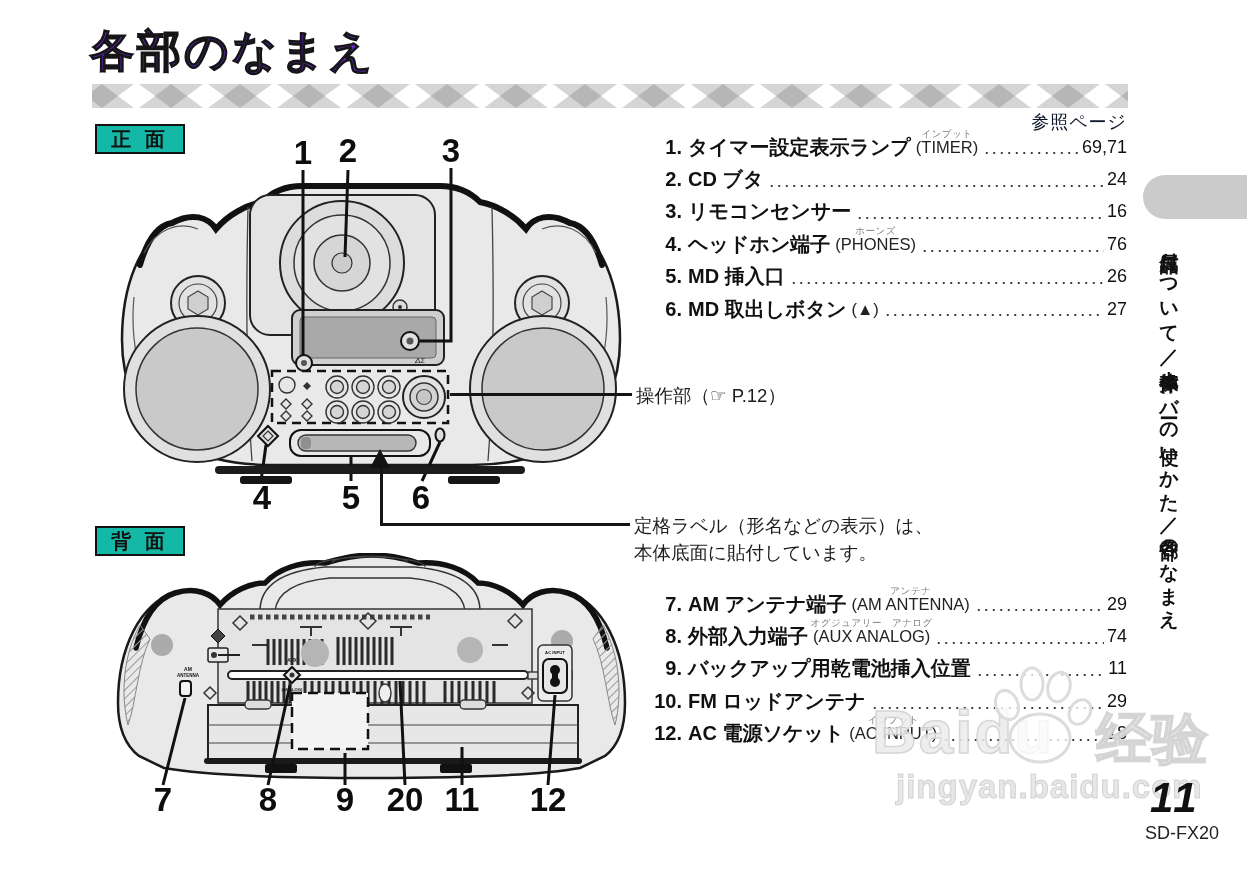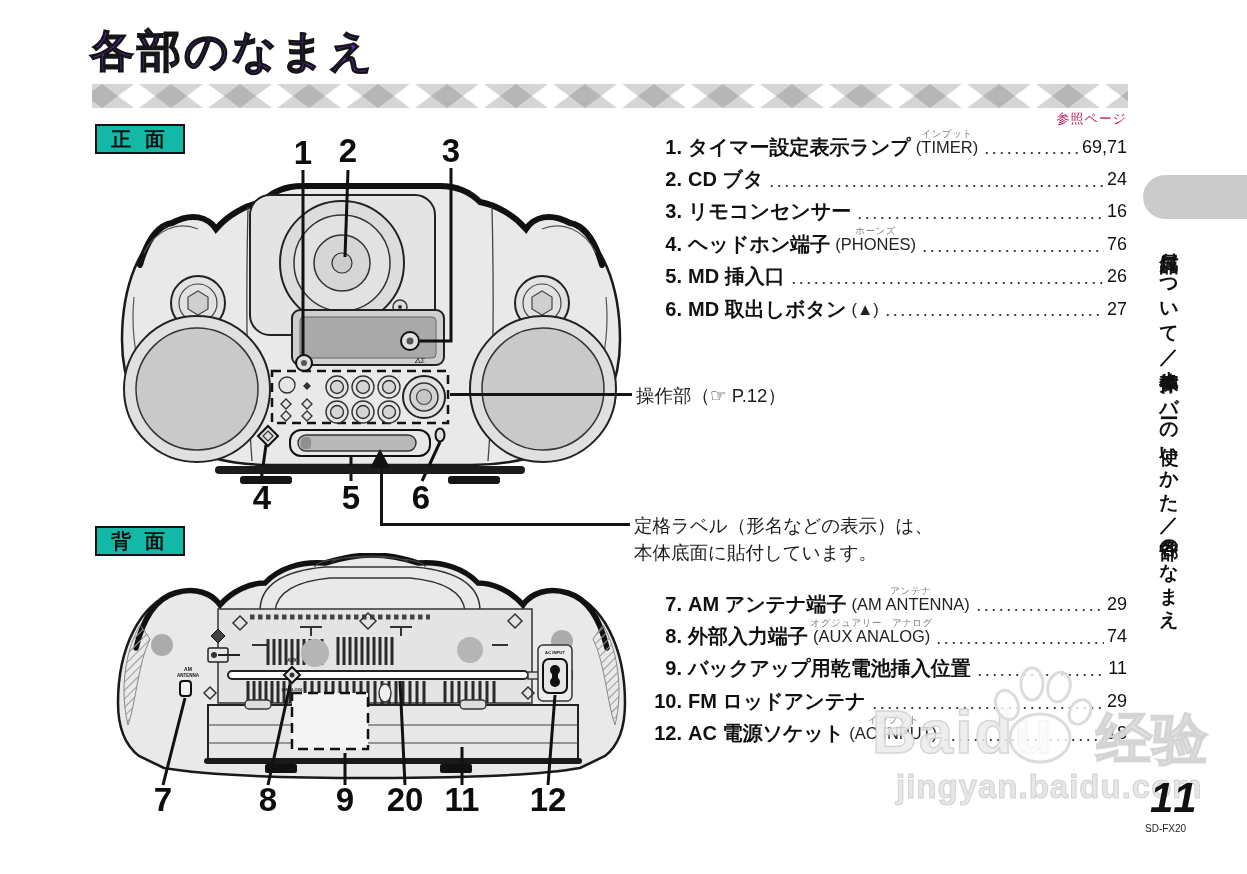--- a/index.html
+++ b/index.html
@@ -10,41 +10,41 @@
               -webkit-text-stroke:1.2px #151515;}
   .band{left:92px;top:84px;}
   .face-label{border:2px solid #111;background:#14b8a6;width:86px;height:26px;display:flex;
               align-items:center;justify-content:center;font-size:20px;font-weight:700;letter-spacing:4px;}
   .front-label{left:95px;top:124px;}
   .back-label{left:95px;top:526px;}
   .callout-num{font-size:33px;font-weight:800;transform:translateX(-50%);line-height:1;color:#0d0d0d;}
   .toc{left:645px;width:482px;}
   .toc-top{top:110px;}
   .toc-bottom{top:588px;}
-  .ref-header{text-align:right;font-size:13px;color:#be185d;letter-spacing:1px;height:21px;}
+  .ref-header{text-align:right;font-size:18px;color:#0f172a;letter-spacing:1px;height:21px;}
   .toc-row{display:flex;align-items:center;height:32.4px;}
   .toc-num{width:37px;text-align:right;font-weight:700;font-size:20px;flex:none;}
   .toc-name{font-weight:700;font-size:20px;margin-left:6px;white-space:nowrap;}
   .toc-en{font-size:16.5px;margin-left:5px;position:relative;white-space:nowrap;color:#222;}
   .toc-ruby{position:absolute;top:-10px;left:50%;transform:translateX(-50%);font-size:9.5px;
             color:#808080;letter-spacing:.5px;white-space:nowrap;font-weight:400;}
   .toc-dots{flex:1;align-self:stretch;margin:0 3px;min-width:8px;
             background-image:radial-gradient(circle,#3a3a3a 1.15px,transparent 1.4px);
             background-size:7.5px 4px;background-repeat:repeat-x;
             background-position:left 2px bottom 8px;}
   .toc-page{font-size:18px;}
   .note{font-size:18.5px;color:#1c1c1c;line-height:27px;white-space:nowrap;}
   .conn{background:#141414;}
   .arrow-up{width:0;height:0;border-left:10px solid transparent;border-right:10px solid transparent;
             border-bottom:19px solid #111;}
   .sidebar-text{left:1156px;top:238px;writing-mode:vertical-rl;text-orientation:upright;
                 font-size:19px;font-weight:700;letter-spacing:1.5px;color:#111;z-index:6;}
   .chapter-tab{left:1143px;top:175px;width:104px;height:44px;border-radius:22px 0 0 22px;z-index:1;}
   .page-num{left:1150px;top:774px;font-size:42px;font-weight:800;font-style:italic;letter-spacing:3px;z-index:7;}
-  .model-num{left:1145px;top:823px;font-size:10px;color:#222;z-index:7;}
+  .model-num{left:1145px;top:823px;font-size:18px;color:#222;z-index:7;}
   .wm{z-index:5;pointer-events:none;}
   .wm-word{left:872px;top:696px;font-size:62px;font-weight:800;color:rgba(235,235,235,.85);
            -webkit-text-stroke:1.5px rgba(205,205,205,.8);letter-spacing:2px;}
   .wm-cn{left:1096px;top:702px;font-size:56px;font-weight:800;color:rgba(235,235,235,.85);
          -webkit-text-stroke:1.5px rgba(205,205,205,.8);}
   .wm-url{left:896px;top:768px;font-size:33px;font-weight:800;color:rgba(228,228,228,.9);
           -webkit-text-stroke:1px rgba(205,205,205,.85);letter-spacing:1px;}
 </style>
 </head>
 <body>

